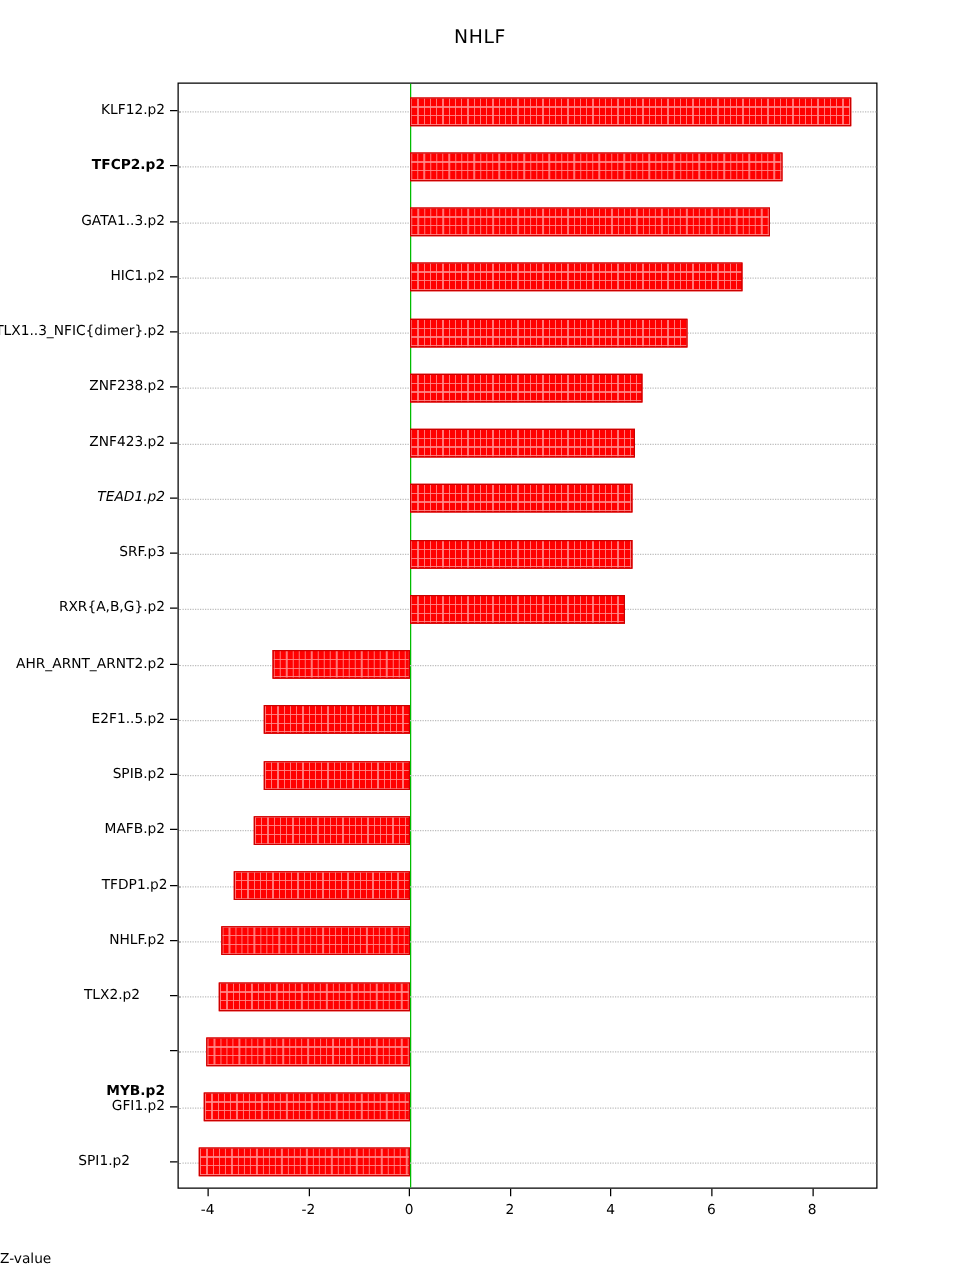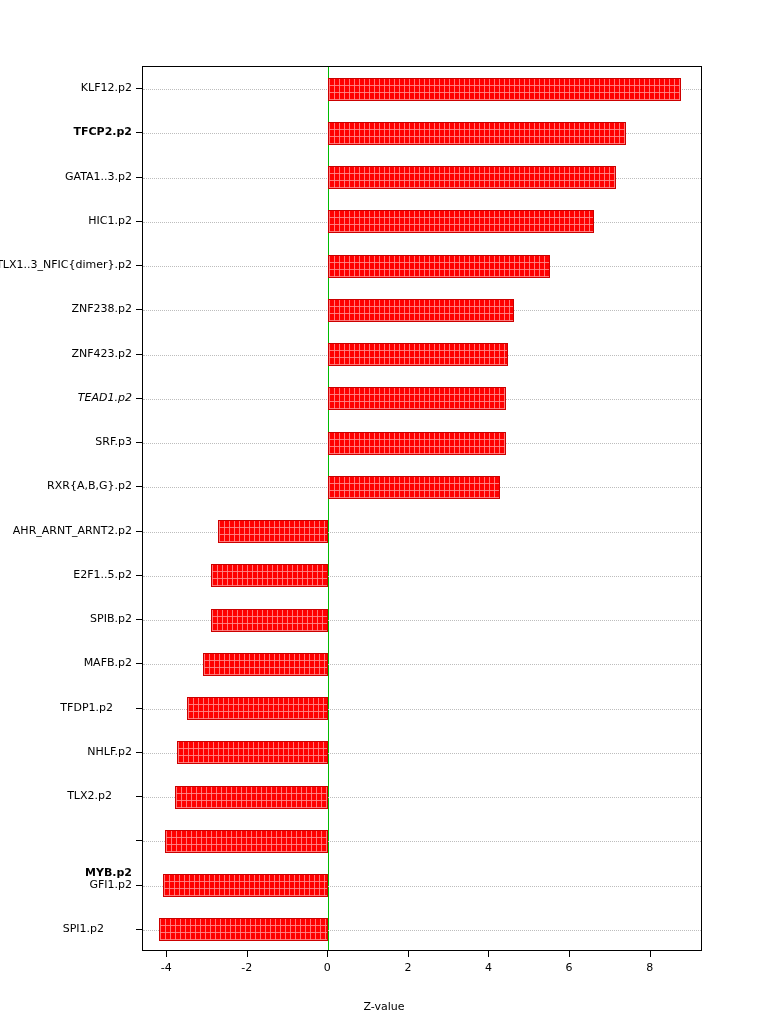--- a/index.html
+++ b/index.html
@@ -96,29 +96,30 @@
     position: absolute;
     font-size: 11px;
     text-align: center;
     width: 40px;
   }
   #xaxis-title {
     position: absolute;
     left: 0;
     top: 1000px;
     width: 768px;
-    text-align: center;
+    text-align: left;
     font-size: 11px;
   }
 </style>
 </head>
 <body>
 
 <div id="chart-root">
 
+  <div id="chart-title">NHLF</div>
 
   <div id="plot-area">
       <div class="zero-line" style="left: 185.324px; border-left-color: rgb(0, 187, 0);"></div>
       <div class="gridline" style="top: 22.125px;"></div>
       <div class="bar" style="left: 185.324px; width: 352.518px; top: 10.625px; background: rgb(255, 0, 0);">
         <div class="bar-hatch"></div>
       </div>
       <div class="gridline" style="top: 66.375px;"></div>
       <div class="bar" style="left: 185.324px; width: 298.129px; top: 54.875px; background: rgb(255, 0, 0);">
         <div class="bar-hatch"></div>
@@ -223,21 +224,21 @@
     <div class="ylabel" style="right: 636px; top: 479.375px;">RXR{A,B,G}.p2</div>
     <div class="ytick" style="left: 136px; top: 530.625px;"></div>
     <div class="ylabel" style="right: 636px; top: 523.625px;">AHR_ARNT_ARNT2.p2</div>
     <div class="ytick" style="left: 136px; top: 574.875px;"></div>
     <div class="ylabel" style="right: 636px; top: 567.875px;">E2F1..5.p2</div>
     <div class="ytick" style="left: 136px; top: 619.125px;"></div>
     <div class="ylabel" style="right: 636px; top: 612.125px;">SPIB.p2</div>
     <div class="ytick" style="left: 136px; top: 663.375px;"></div>
     <div class="ylabel" style="right: 636px; top: 656.375px;">MAFB.p2</div>
     <div class="ytick" style="left: 136px; top: 707.625px;"></div>
-    <div class="ylabel" style="right: 655px; top: 700.625px;">TFDP1.p2</div>
+    <div class="ylabel" style="right: 634px; top: 700.625px;">TFDP1.p2</div>
     <div class="ytick" style="left: 136px; top: 751.875px;"></div>
     <div class="ylabel" style="right: 636px; top: 744.875px;">NHLF.p2</div>
     <div class="ytick" style="left: 136px; top: 796.125px;"></div>
     <div class="ylabel" style="right: 656px; top: 789.125px;">TLX2.p2</div>
     <div class="ytick" style="left: 136px; top: 840.375px;"></div>
     <div class="ylabel" style="right: 636px; top: 866px; font-weight: bold;">MYB.p2</div>
     <div class="ytick" style="left: 136px; top: 884.625px;"></div>
     <div class="ylabel" style="right: 636px; top: 877.625px;">GFI1.p2</div>
     <div class="ytick" style="left: 136px; top: 928.875px;"></div>
     <div class="ylabel" style="right: 664px; top: 921.875px;">SPI1.p2</div>

